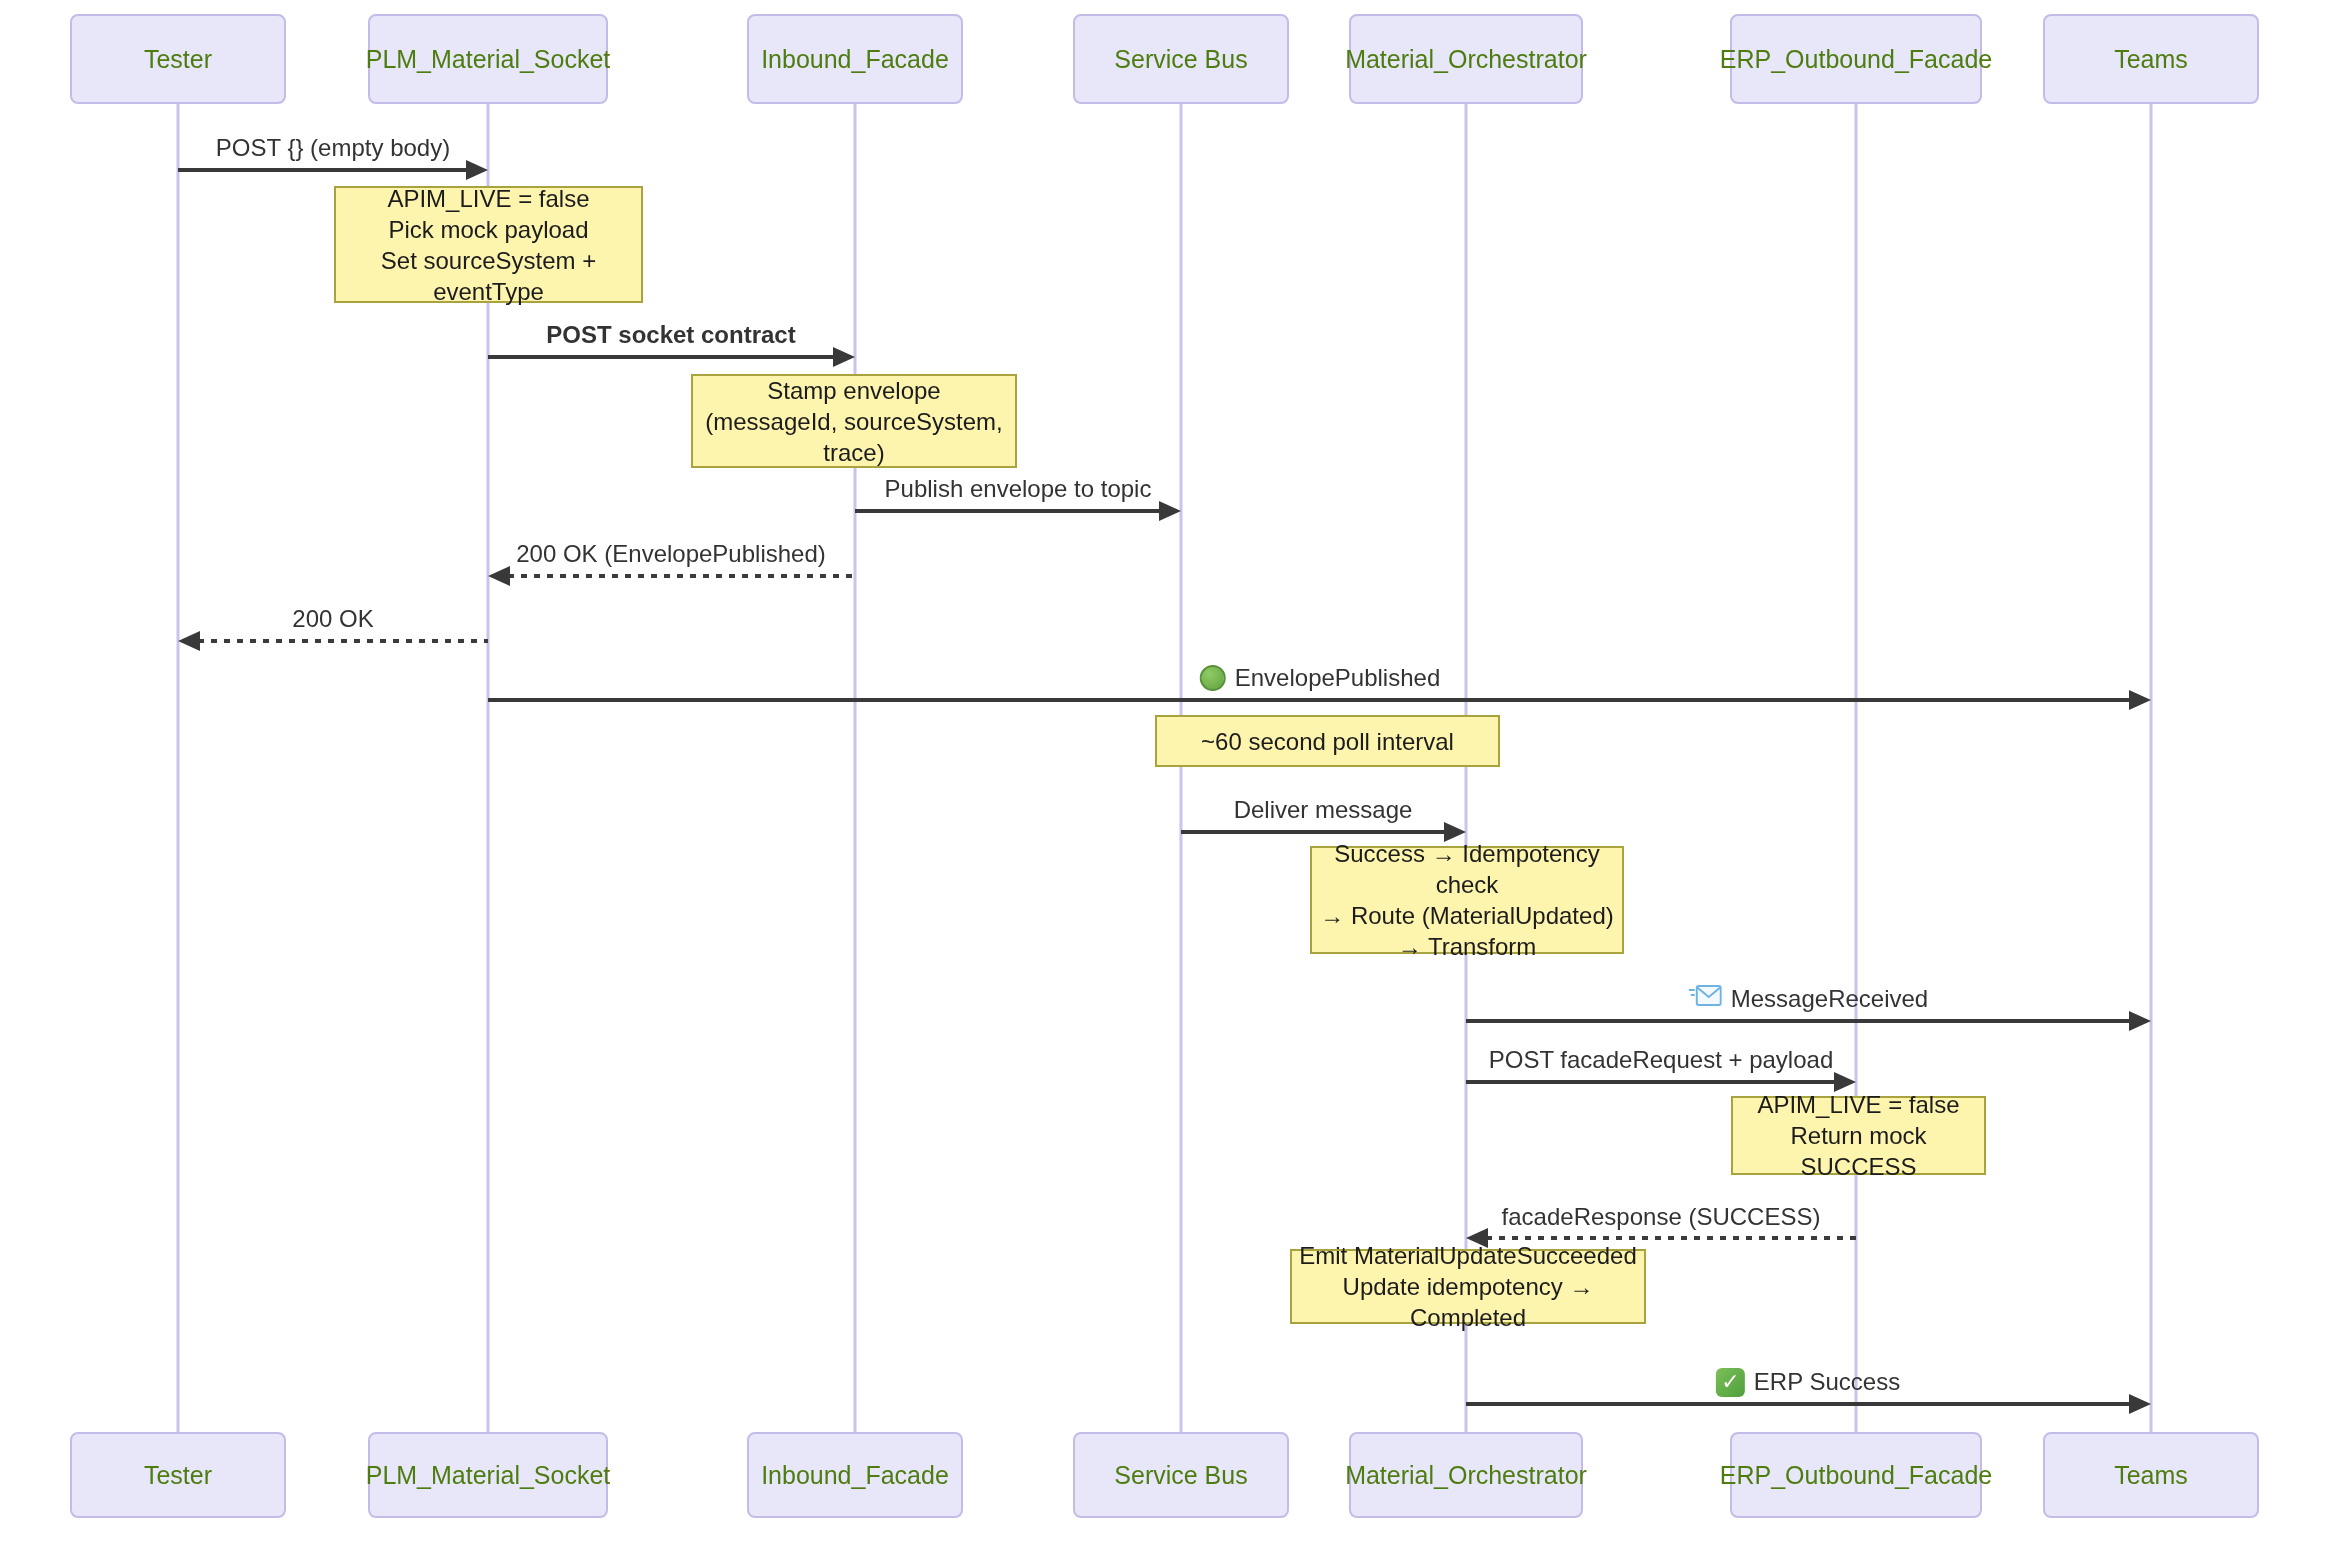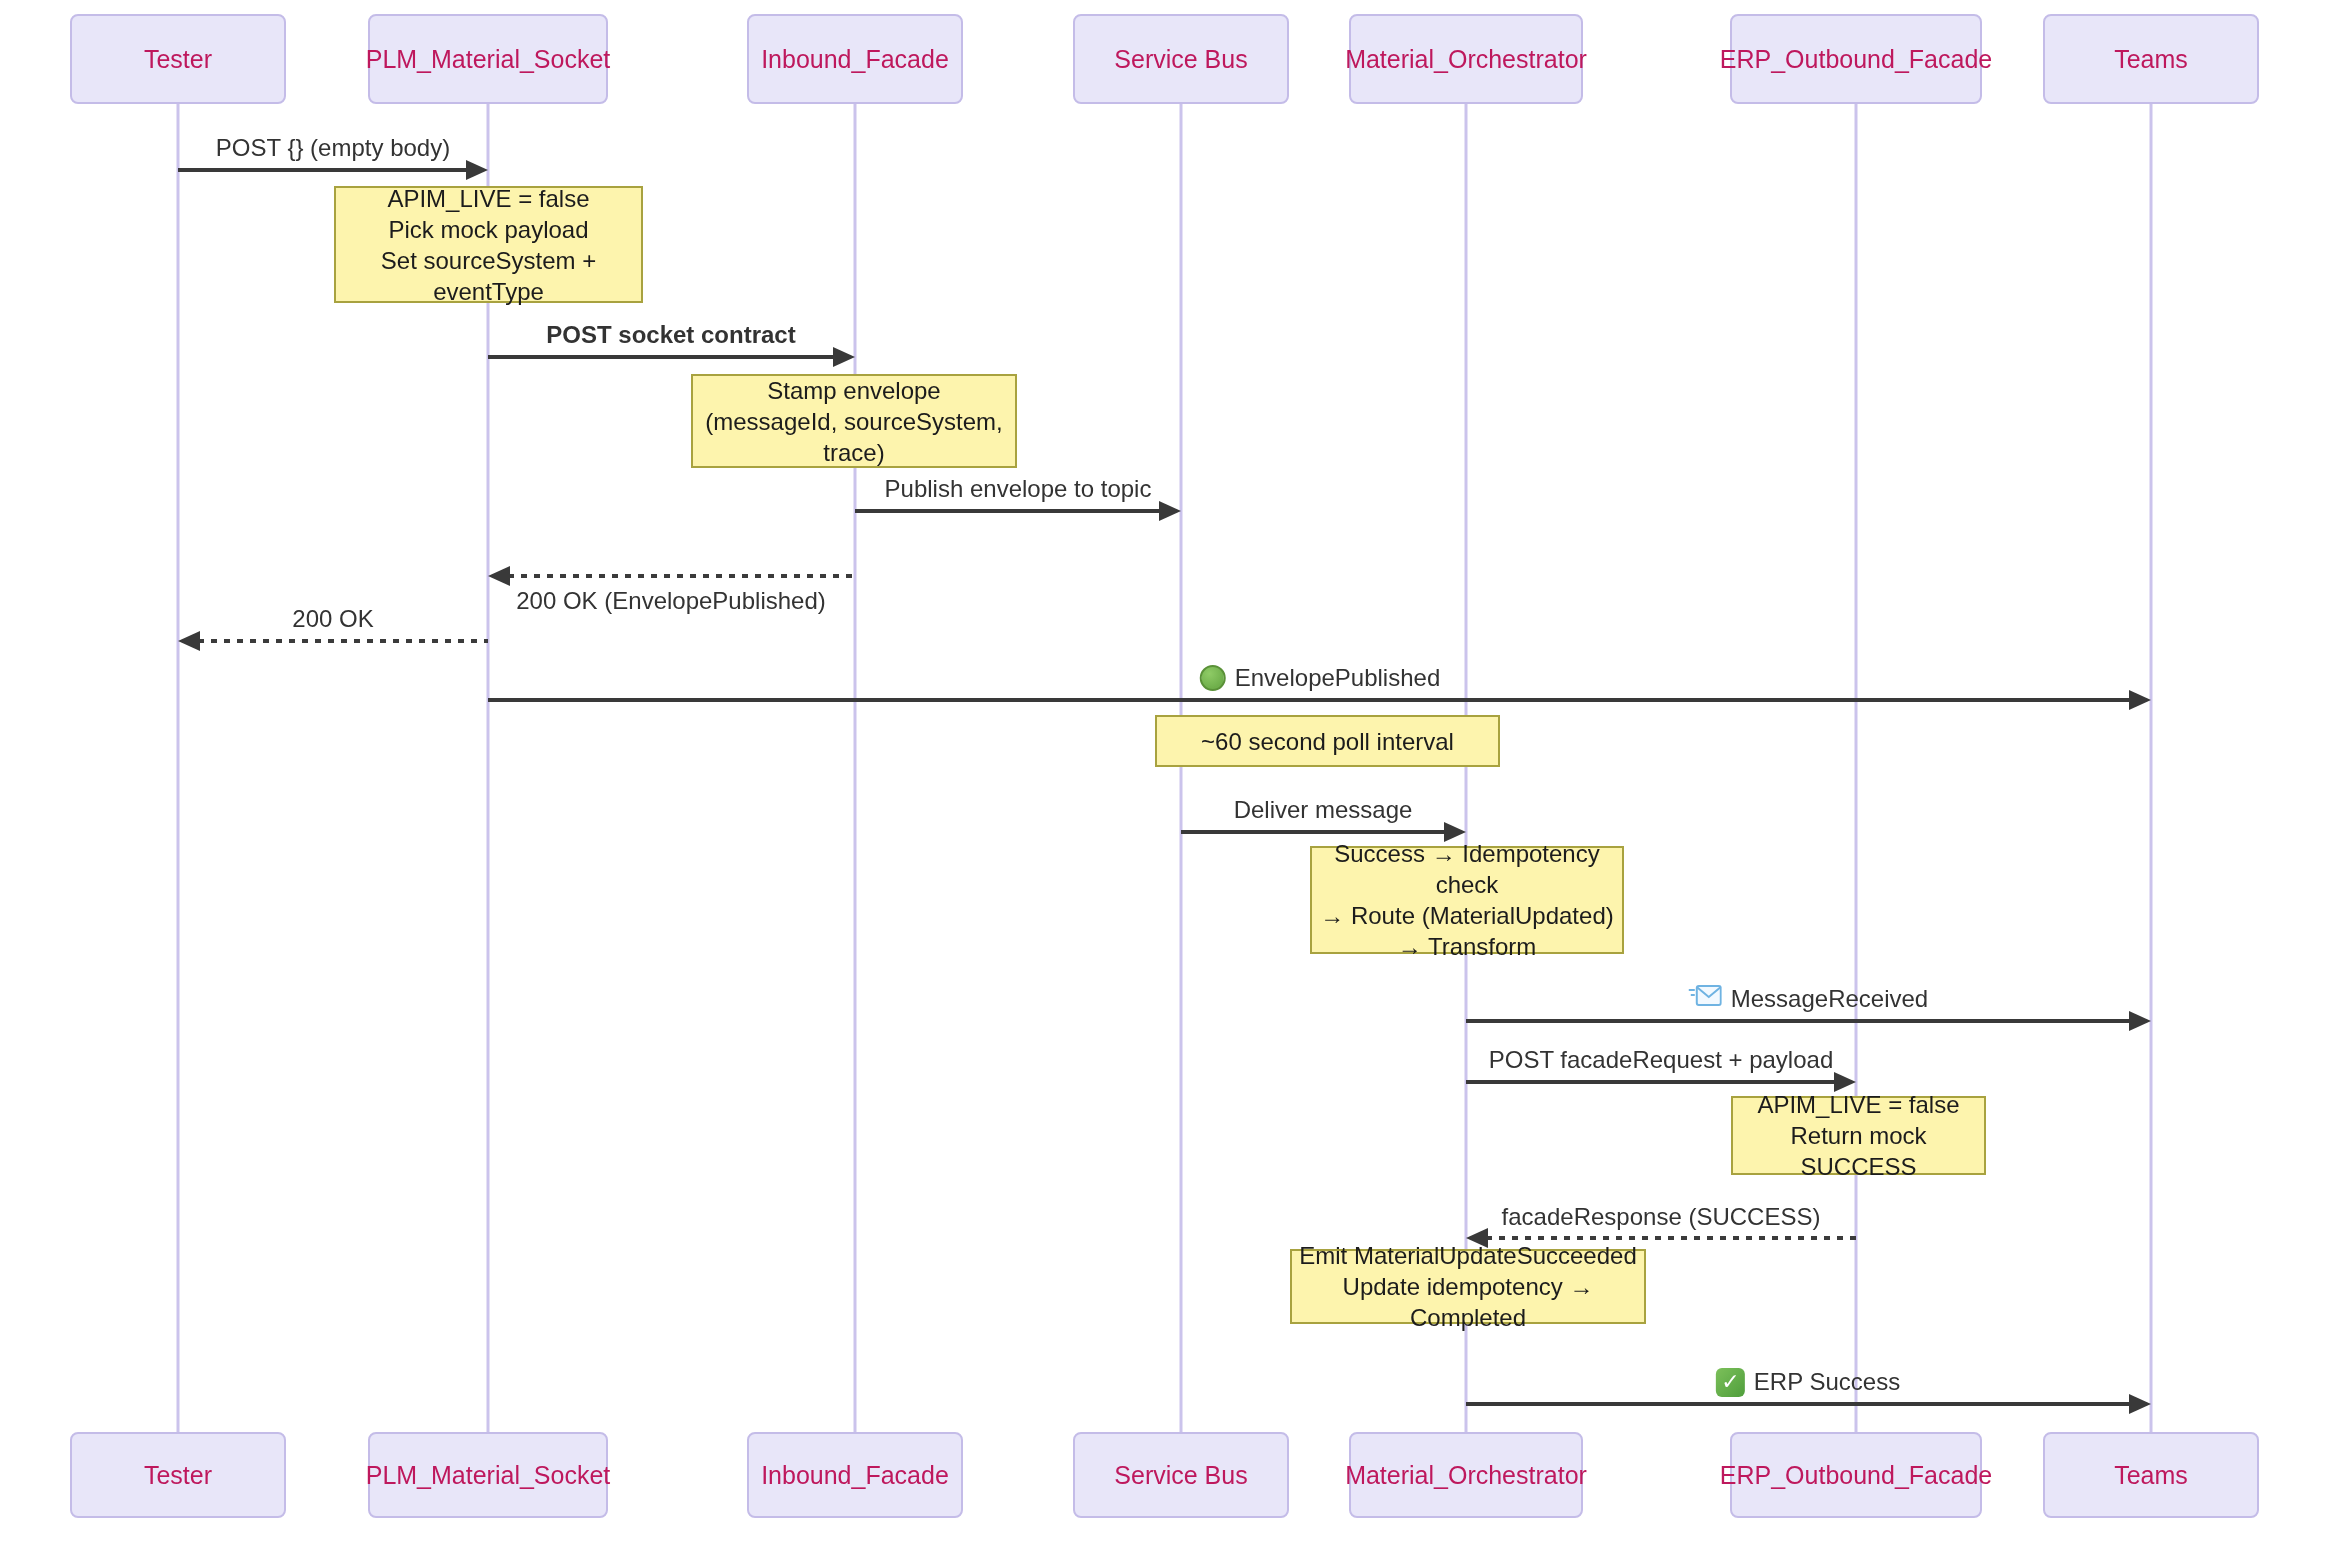--- a/index.html
+++ b/index.html
@@ -1,20 +1,20 @@
 <!DOCTYPE html>
 <html><head>
 <meta charset="utf-8">
 <style>
   html,body{margin:0;padding:0;background:#ffffff;}
   #stage{position:relative;width:2352px;height:1557px;background:#fff;
          font-family:"Liberation Sans","DejaVu Sans",sans-serif;overflow:hidden;}
   .actor{position:absolute;background:#e8e6f9;border:2px solid #c4bce8;border-radius:8px;
          display:flex;align-items:center;justify-content:center;
-         font-size:25px;color:#be185d;box-sizing:border-box;}
+         font-size:25px;color:#4d7c0f;box-sizing:border-box;}
   .lifeline{position:absolute;width:3px;background:#cbc3ec;transform:translateX(-50%);}
   .msg-label{position:absolute;transform:translateX(-50%);white-space:nowrap;
              font-size:24px;color:#333;display:flex;align-items:center;gap:9px;height:32px;}
   .line-solid{position:absolute;height:4px;background:#393939;}
   .line-dashed{position:absolute;height:4px;
       background:repeating-linear-gradient(90deg,#3b3b3b 0 6px,transparent 6px 13px);}
   .arr{position:absolute;width:0;height:0;border-top:10px solid transparent;border-bottom:10px solid transparent;}
   .arr.right{border-left:22px solid #393939;}
   .arr.left{border-right:22px solid #393939;}
   .note{position:absolute;background:#fdf4ad;border:2px solid #a8a23f;box-sizing:border-box;
@@ -85,21 +85,21 @@
     <div>Stamp envelope</div>
     <div>(messageId, sourceSystem, trace)</div>
   </div>
 
   <div class="msg-label" style="left:1018px;top:473px;">
       <span>Publish envelope to topic</span>
     </div>
   <div class="line-solid" style="left:855px;top:509px;width:310px;"></div>
   <div class="arr right" style="left:1159px;top:501px;"></div>
 
-  <div class="msg-label" style="left:671px;top:538px;margin-top:47px;">
+  <div class="msg-label" style="left:671px;top:538px;">
       <span>200 OK (EnvelopePublished)</span>
     </div>
   <div class="line-dashed" style="left:508px;top:574px;width:347px;"></div>
   <div class="arr left" style="left:488px;top:566px;"></div>
 
   <div class="msg-label" style="left:333px;top:603px;">
       <span>200 OK</span>
     </div>
   <div class="line-dashed" style="left:198px;top:639px;width:290px;"></div>
   <div class="arr left" style="left:178px;top:631px;"></div>

